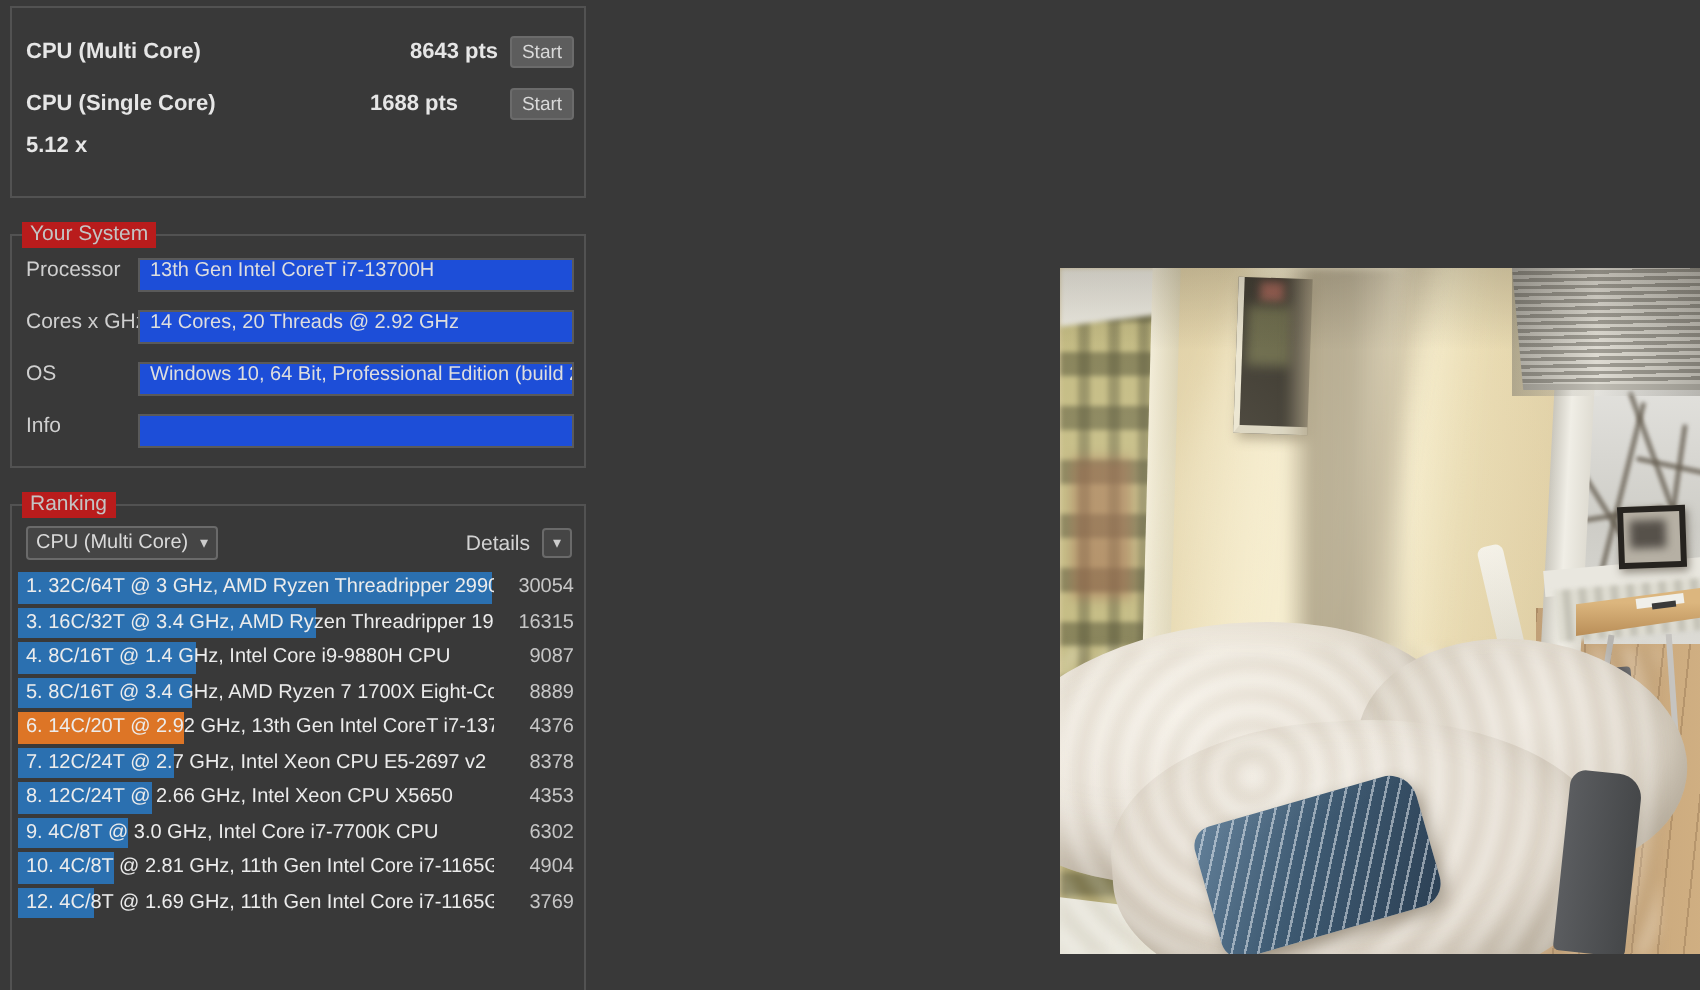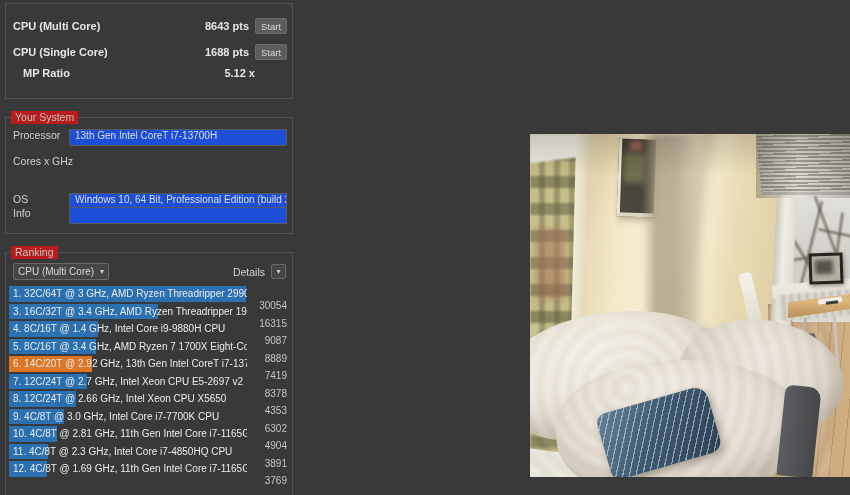--- a/index.html
+++ b/index.html
@@ -66,21 +66,21 @@
     cursor:pointer;
   }
   #rank-rows { position:absolute; top:33px; left:3px; right:3px; }
   .rank-row { position:relative; height:15.5px; margin-bottom:2px; font-size:10px; line-height:15.5px; cursor:default; }
   .rank-bar { position:absolute; left:0; top:0; bottom:0; background:#2b70b0; }
   .rank-bar.hl { background:#dd7526; }
   .rank-text {
     position:absolute; left:4px; right:42px; color:#ececec;
     white-space:nowrap; overflow:hidden;
   }
-  .rank-score { position:absolute; right:2px; width:38px; text-align:right; color:#c6c6c6;margin-top:12px; }
+  .rank-score { position:absolute; right:2px; width:38px; text-align:right; color:#c6c6c6; }
   
   #photo {
     position:absolute; left:530px; top:134px; width:320px; height:343px;
     overflow:hidden; background:#dccb9f;
   }
   #photo div { position:absolute; }
   .p-wall { inset:0; background:linear-gradient(100deg,#d3c196 0%,#e4d4a8 28%,#ecdfb6 52%,#dccaa0 78%,#cfbb8f 100%); }
   .p-sun {
     left:30px; top:-20px; width:190px; height:400px;
     background:linear-gradient(75deg, rgba(255,248,222,0) 22%, rgba(255,249,226,0.55) 38%, rgba(255,250,230,0.65) 58%, rgba(255,248,222,0) 74%);
@@ -197,42 +197,42 @@
 </style>
 </head>
 <body>
 
 <div id="box-scores" class="groupbox">
     <div class="score-row" style="top: 13px;">
     <span class="s-label">CPU (Multi Core)</span>
     <span class="s-value">8643 pts</span>
     <button class="start-btn">Start</button>
   </div>
-    <div class="score-row" style="top: 39px;">
+    <div class="score-row" style="top: 39px; gap: 20px;">
     <span class="s-label">CPU (Single Core)</span>
     <span class="s-value">1688 pts</span>
     <button class="start-btn">Start</button>
   </div>
     <div class="score-row indent no-btn" style="top: 60px;">
-    <span class="s-label">MP Ratio</span>
     <span class="s-value">5.12 x</span>
 
   </div>
   </div>
 
 <div id="box-system" class="groupbox">
   <span class="legend">Your System</span>
 <div class="sys-row" style="top: 11px;">
     <span class="f-label">Processor</span>
     <div class="f-input">13th Gen Intel CoreT i7-13700H</div>
   </div>
     <div class="sys-row" style="top: 37px;">
     <span class="f-label">Cores x GHz</span>
-  </div>
-    <div class="sys-row" style="top: 63px; margin-top: 12px;">
+    <div class="f-input">14 Cores, 20 Threads @ 2.92 GHz</div>
+  </div>
+    <div class="sys-row" style="top: 63px;">
     <span class="f-label">OS</span>
     <div class="f-input">Windows 10, 64 Bit, Professional Edition (build 22621)</div>
   </div>
     <div class="sys-row" style="top: 89px;">
     <span class="f-label">Info</span>
     <div class="f-input"></div>
   </div>
   </div>
 
 <div id="box-ranking" class="groupbox">
@@ -266,46 +266,41 @@
     <span class="rank-score">9087</span>
   </div>
       <div class="rank-row">
     <div class="rank-bar" style="width: 87px;"></div>
     <span class="rank-text">5. 8C/16T @ 3.4 GHz, AMD Ryzen 7 1700X Eight-Core Pro</span>
     <span class="rank-score">8889</span>
   </div>
       <div class="rank-row">
     <div class="rank-bar hl" style="width: 83px;"></div>
     <span class="rank-text">6. 14C/20T @ 2.92 GHz, 13th Gen Intel CoreT i7-13700H</span>
-    <span class="rank-score">7419</span>
+    <span class="rank-score">4376</span>
   </div>
       <div class="rank-row">
     <div class="rank-bar" style="width: 78px;"></div>
     <span class="rank-text">7. 12C/24T @ 2.7 GHz, Intel Xeon CPU E5-2697 v2</span>
     <span class="rank-score">8378</span>
   </div>
       <div class="rank-row">
     <div class="rank-bar" style="width: 67px;"></div>
     <span class="rank-text">8. 12C/24T @ 2.66 GHz, Intel Xeon CPU X5650</span>
     <span class="rank-score">4353</span>
   </div>
       <div class="rank-row">
     <div class="rank-bar" style="width: 55px;"></div>
     <span class="rank-text">9. 4C/8T @ 3.0 GHz, Intel Core i7-7700K CPU</span>
     <span class="rank-score">6302</span>
   </div>
       <div class="rank-row">
     <div class="rank-bar" style="width: 48px;"></div>
     <span class="rank-text">10. 4C/8T @ 2.81 GHz, 11th Gen Intel Core i7-1165G7 @ 2</span>
     <span class="rank-score">4904</span>
-  </div>
-      <div class="rank-row">
-    <div class="rank-bar" style="width: 39px;"></div>
-    <span class="rank-text">11. 4C/8T @ 2.3 GHz, Intel Core i7-4850HQ CPU</span>
-    <span class="rank-score">3891</span>
   </div>
       <div class="rank-row">
     <div class="rank-bar" style="width: 38px;"></div>
     <span class="rank-text">12. 4C/8T @ 1.69 GHz, 11th Gen Intel Core i7-1165G7 @1</span>
     <span class="rank-score">3769</span>
   </div>
     </div>
 </div>
 
 <div id="photo" role="img" aria-label="Interior room render: cream sunlit walls, framed painting, venetian blinds, window with bare tree view, framed photo on sill, wooden desk, white chair, white slipcover sofa with navy striped pillow, wooden floor">

